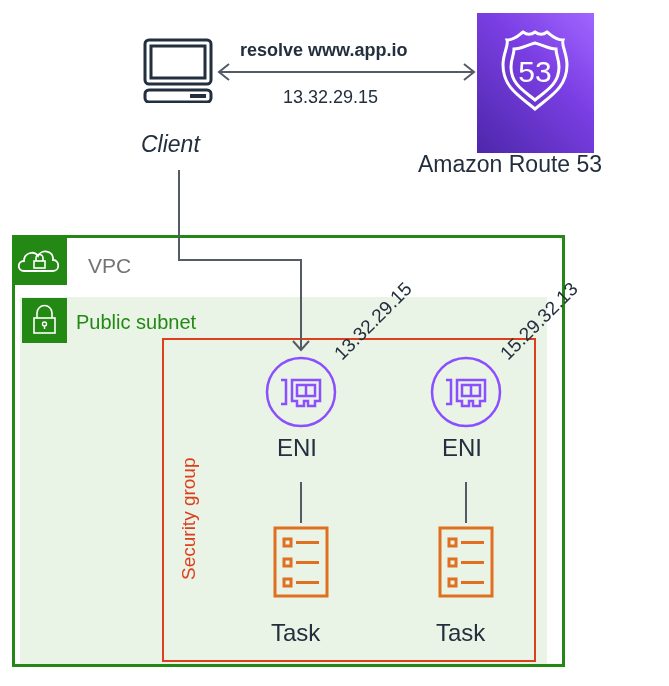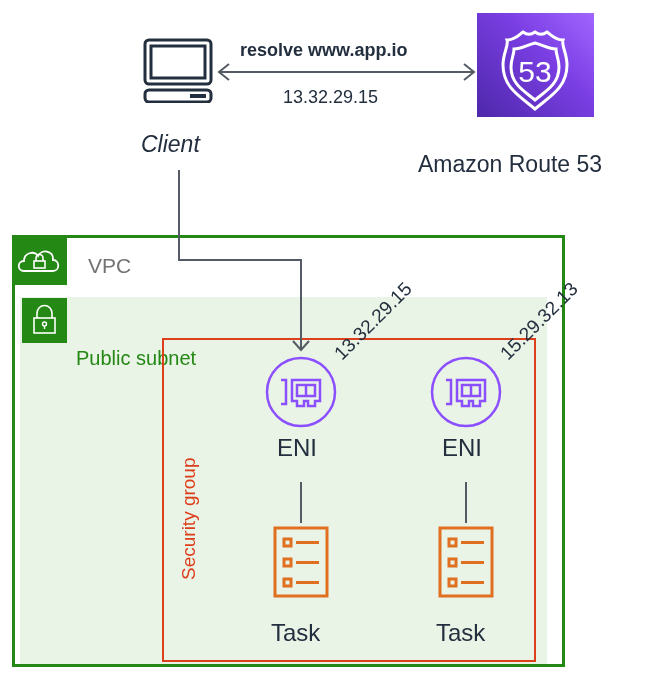--- a/index.html
+++ b/index.html
@@ -7,21 +7,21 @@
          font-family: "Liberation Sans", sans-serif; color: #232f3e; }
   .abs { position: absolute; }
   svg.canvas { position: absolute; left: 0; top: 0; }
   .lbl { position: absolute; white-space: nowrap; }
   .vpc-box { position: absolute; left: 12px; top: 235px; width: 553px; height: 432px;
              border: 3px solid #248814; box-sizing: border-box; }
   .vpc-icon { position: absolute; left: 12px; top: 235px; width: 55px; height: 50px; background: #248814; }
   .subnet-icon { position: absolute; left: 22px; top: 298px; width: 45px; height: 45px; background: #248814; }
   .sg-box { position: absolute; left: 162px; top: 338px; width: 374px; height: 324px;
             border: 2px solid #dd3e1b; box-sizing: border-box; }
-  .r53 { position: absolute; left: 477px; top: 13px; width: 117px; height: 104px;
+  .r53 { position: absolute; left: 477px; top: 13px; width: 117px; height: 140px;
          background: linear-gradient(45deg, #4d27aa 0%, #7b3fe4 60%, #a166ff 100%); }
 </style>
 </head>
 <body>
 
 <div class="abs" style="left:20px; top:297px; width:527px; height:370px; background:#e9f3e6;"></div>
 
 <div class="vpc-box"></div>
 <div class="vpc-icon">
   <svg width="55" height="50" viewBox="0 0 55 50">
@@ -33,21 +33,21 @@
 <div class="lbl" style="left:88px; top:254px; font-size:21px; color:#737373;">VPC</div>
 
 <div class="subnet-icon">
   <svg width="45" height="45" viewBox="0 0 45 45">
     <rect x="12" y="20" width="21" height="15" fill="none" stroke="#fff" stroke-width="1.6"></rect>
     <path d="M15 20 V15 a7.5 7.5 0 0 1 15 0 V20" fill="none" stroke="#fff" stroke-width="1.6"></path>
     <circle cx="22.5" cy="26" r="2" fill="none" stroke="#fff" stroke-width="1.4"></circle>
     <line x1="22.5" y1="28" x2="22.5" y2="31" stroke="#fff" stroke-width="1.4"></line>
   </svg>
 </div>
-<div class="lbl" style="left:76px; top:311px; font-size:20px; color:#248814;margin-top:36px;">Public subnet</div>
+<div class="lbl" style="left:76px; top:311px; font-size:20px; color:#248814;">Public subnet</div>
 
 <div class="sg-box"></div>
 <div class="lbl" style="left:196px; top:500px; font-size:19px; color:#dd3e1b; transform-origin:0 0; transform: translate(-18px, 80px) rotate(-90deg);">Security group</div>
 
 <svg class="canvas" width="669" height="686">
 
   <g stroke="#545b64" stroke-width="2" fill="none">
     <line x1="219" y1="72" x2="474" y2="72"></line>
     <polyline points="229,64 219,72 229,80"></polyline>
     <polyline points="464,64 474,72 464,80"></polyline>

